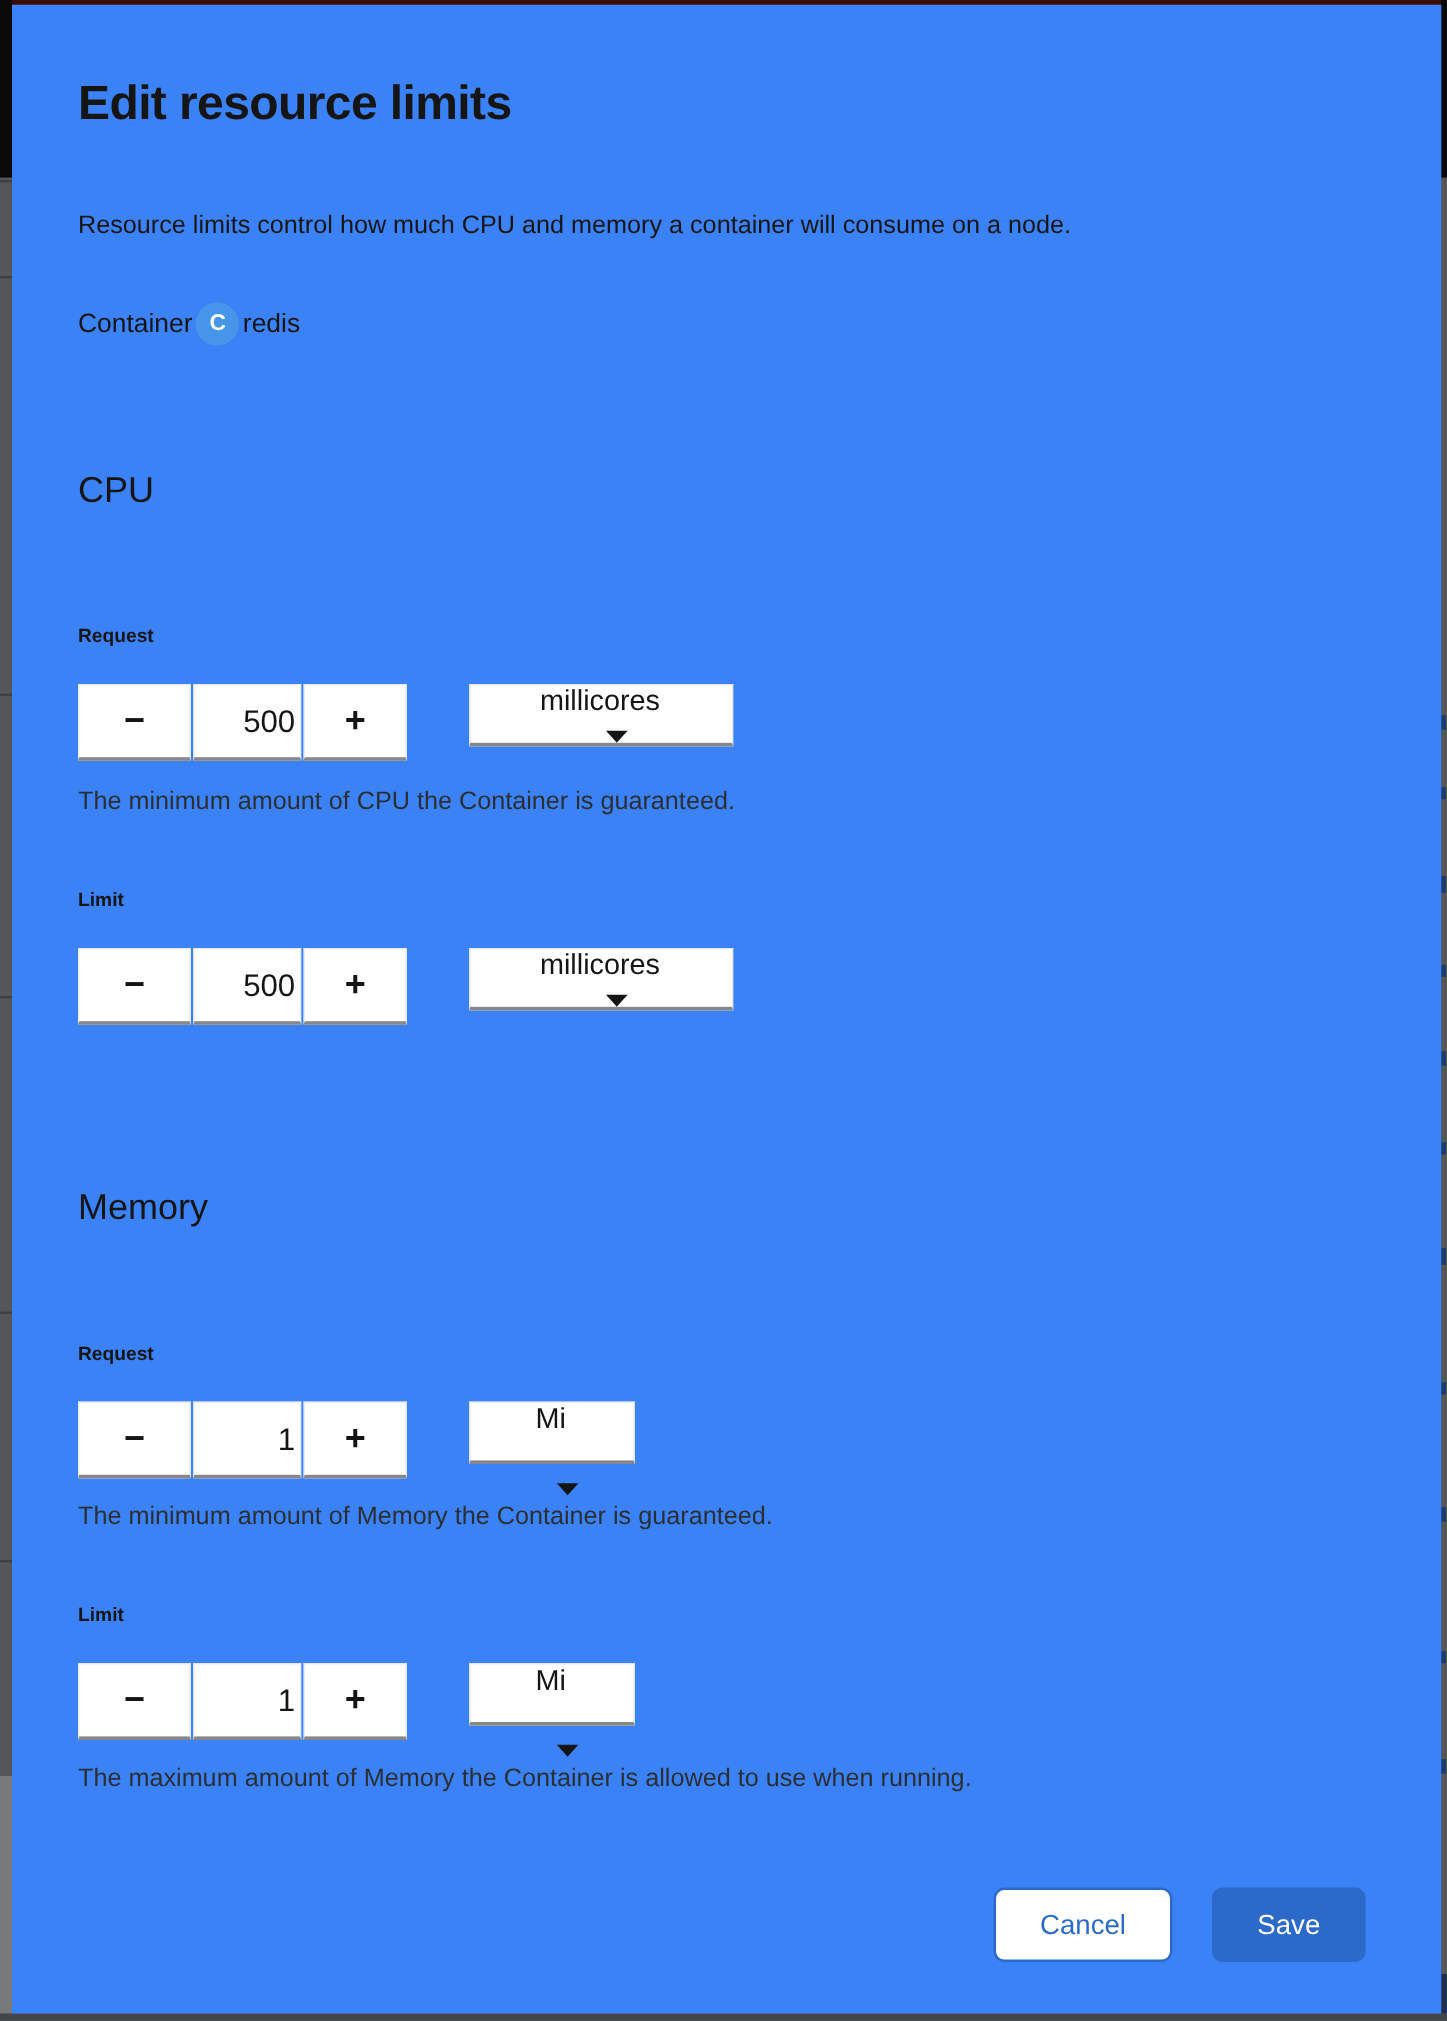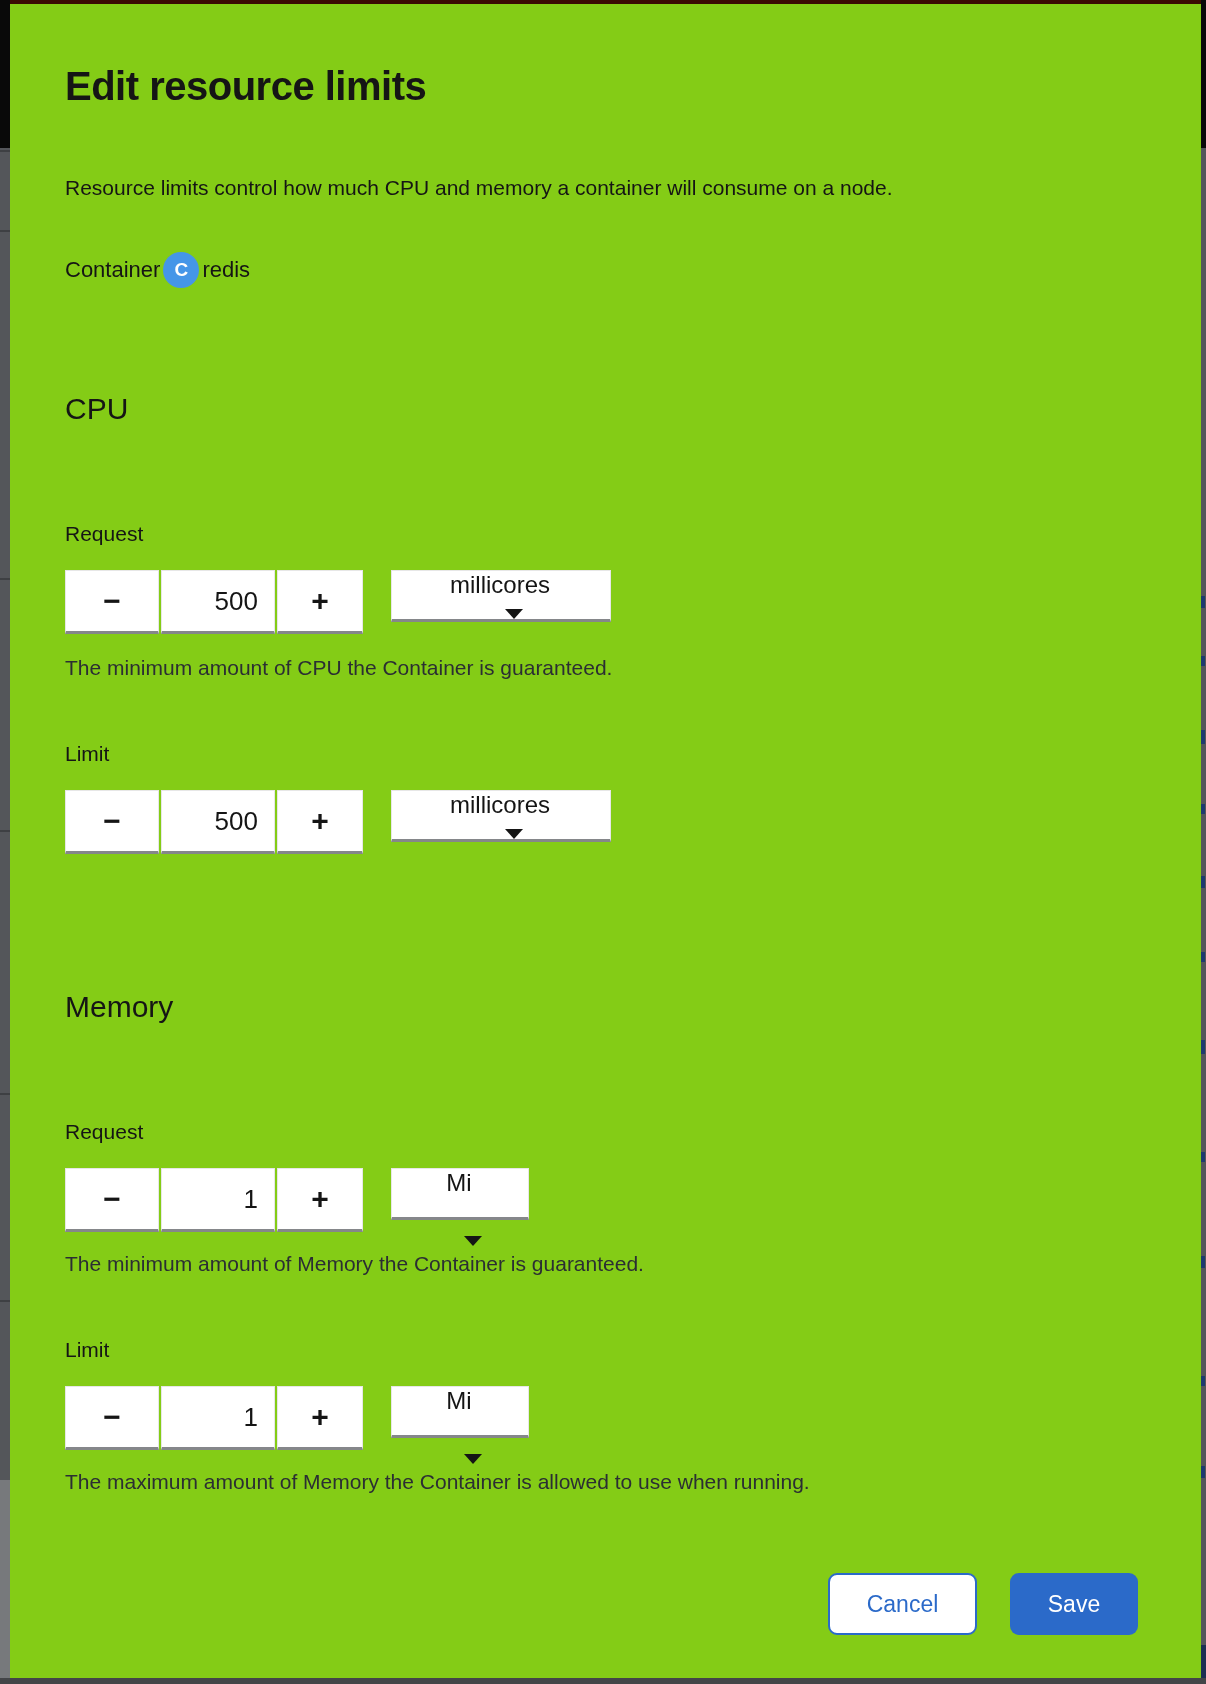--- a/index.html
+++ b/index.html
@@ -19,21 +19,21 @@
   .right-strip { position:absolute; left:1201px; top:4px; width:5px; height:1674px; background:#54565a; }
   .bottom-strip{ position:absolute; left:0; top:1678px; width:1206px; height:6px; background:#434548; }
   .left-strip .hline { position:absolute; left:0; width:10px; height:2px; background:#3e4043; }
   .left-strip .lighter { position:absolute; left:0; top:1476px; width:10px; height:198px; background:#77797c; }
   .right-strip .dash { position:absolute; left:0; width:4px; background:#1e3a6e; }
   .right-strip .navy-block { position:absolute; left:0; top:1641px; width:5px; height:33px; background:#1c2f52; }
 
   
   .modal {
     position:absolute; left:10px; top:4px; width:1191px; height:1674px;
-    background:#84cc16;
+    background:#3b82f6;
   }
   .modal-title {
     position:absolute; left:55px; top:60px;
     font-size:40px; font-weight:600; letter-spacing:-0.5px; color:#151515;
   }
   .modal-desc {
     position:absolute; left:55px; top:172px;
     font-size:21px; color:#151515;
   }
   .container-row {
@@ -46,42 +46,42 @@
     background:#4596e8; color:#ffffff;
     font-size:19px; font-weight:700;
     display:flex; align-items:center; justify-content:center;
   }
   .section-heading {
     position:absolute; left:55px;
     font-size:30px; font-weight:400; color:#151515;
   }
   .form-label {
     position:absolute; left:55px;
-    font-size:21px; font-weight:400; color:#151515;
+    font-size:16px; font-weight:700; color:#151515;
   }
   .stepper-row { position:absolute; left:55px; height:64px; }
   .stepper { display:flex; gap:2px; }
   .seg {
     background:#ffffff;
     border:1px solid #e7e7e7;
     border-bottom:3px solid #85878a;
     height:64px;
   }
   .seg-btn {
     width:94px;
     display:flex; align-items:center; justify-content:center;
     font-size:30px; font-weight:700; color:#151515;
     cursor:pointer; line-height:1;
   }
   .seg-btn.plus { width:86px; }
   .seg-value {
-    width:114px;
+    width:90px;
     font-family:"Liberation Sans", sans-serif;
     font-size:26px; color:#151515;
-    text-align:right; padding-right:16px;
+    text-align:right; padding-right:4px;
     outline:none;
   }
   .unit-select {
     position:absolute; top:0;
     left:326px;
     background:#ffffff;
     border:1px solid #e7e7e7;
     border-bottom:3px solid #85878a;
     height:52px;
     display:flex; align-items:center; justify-content:space-between;

